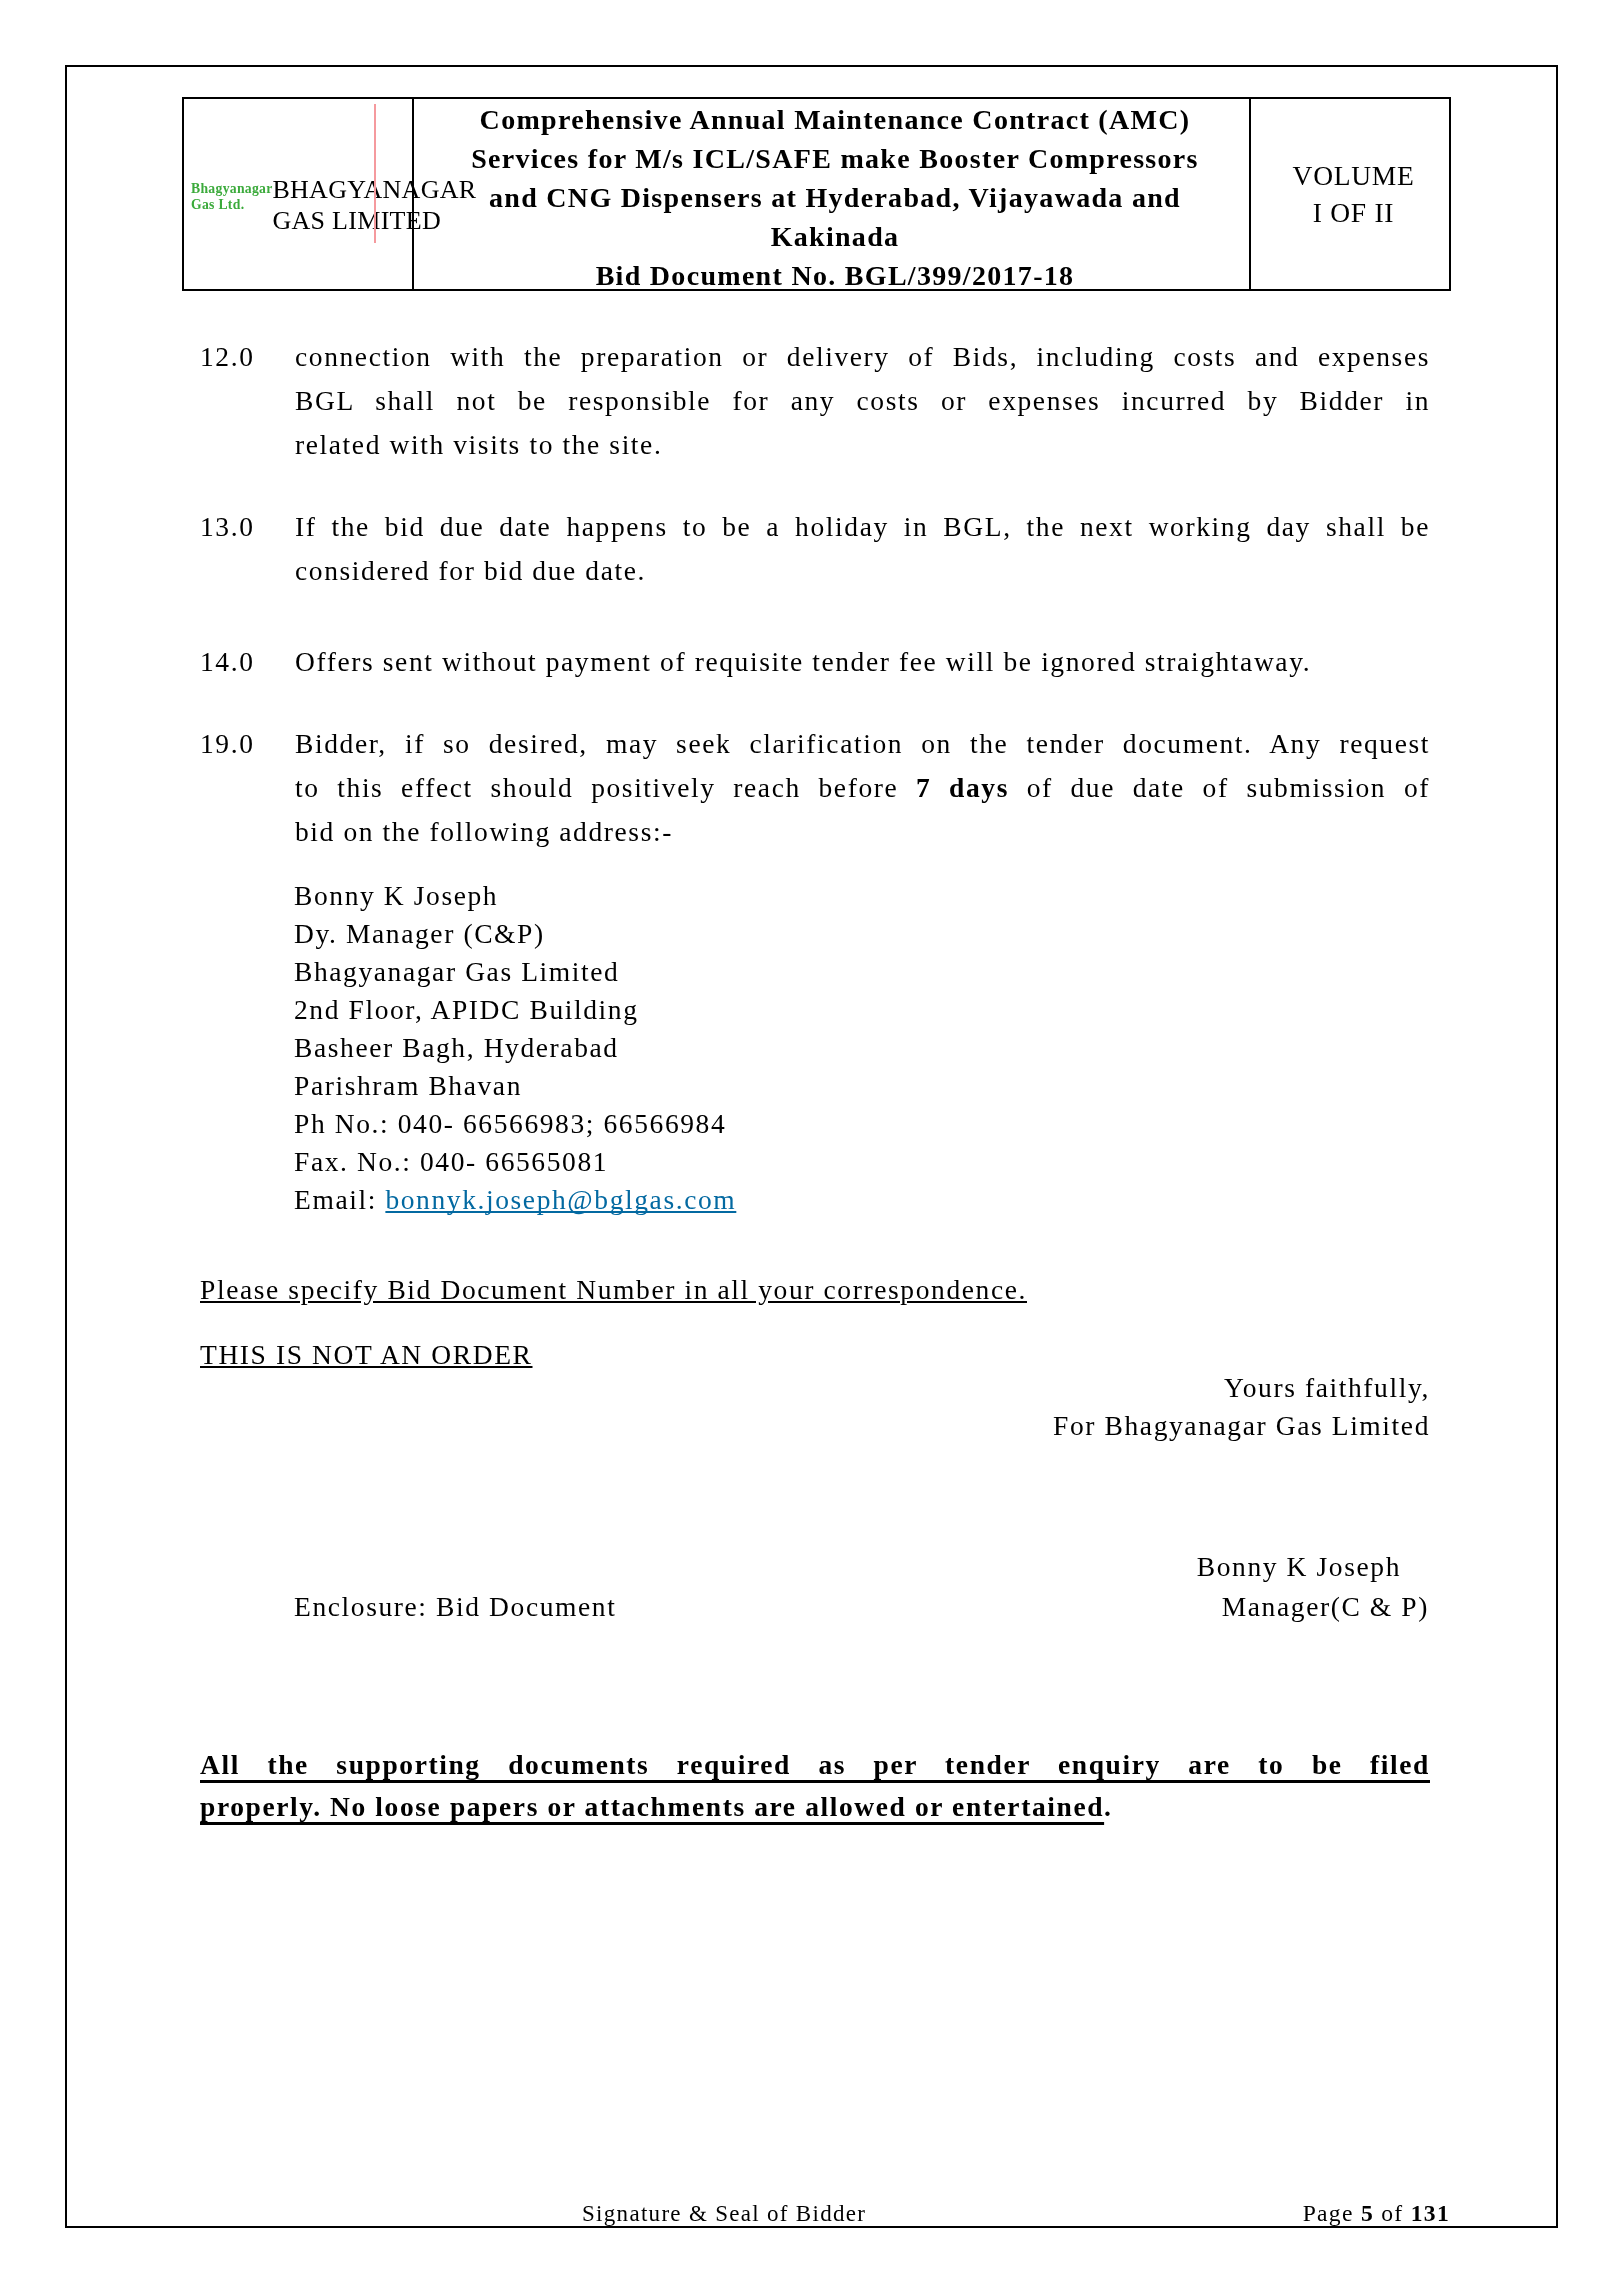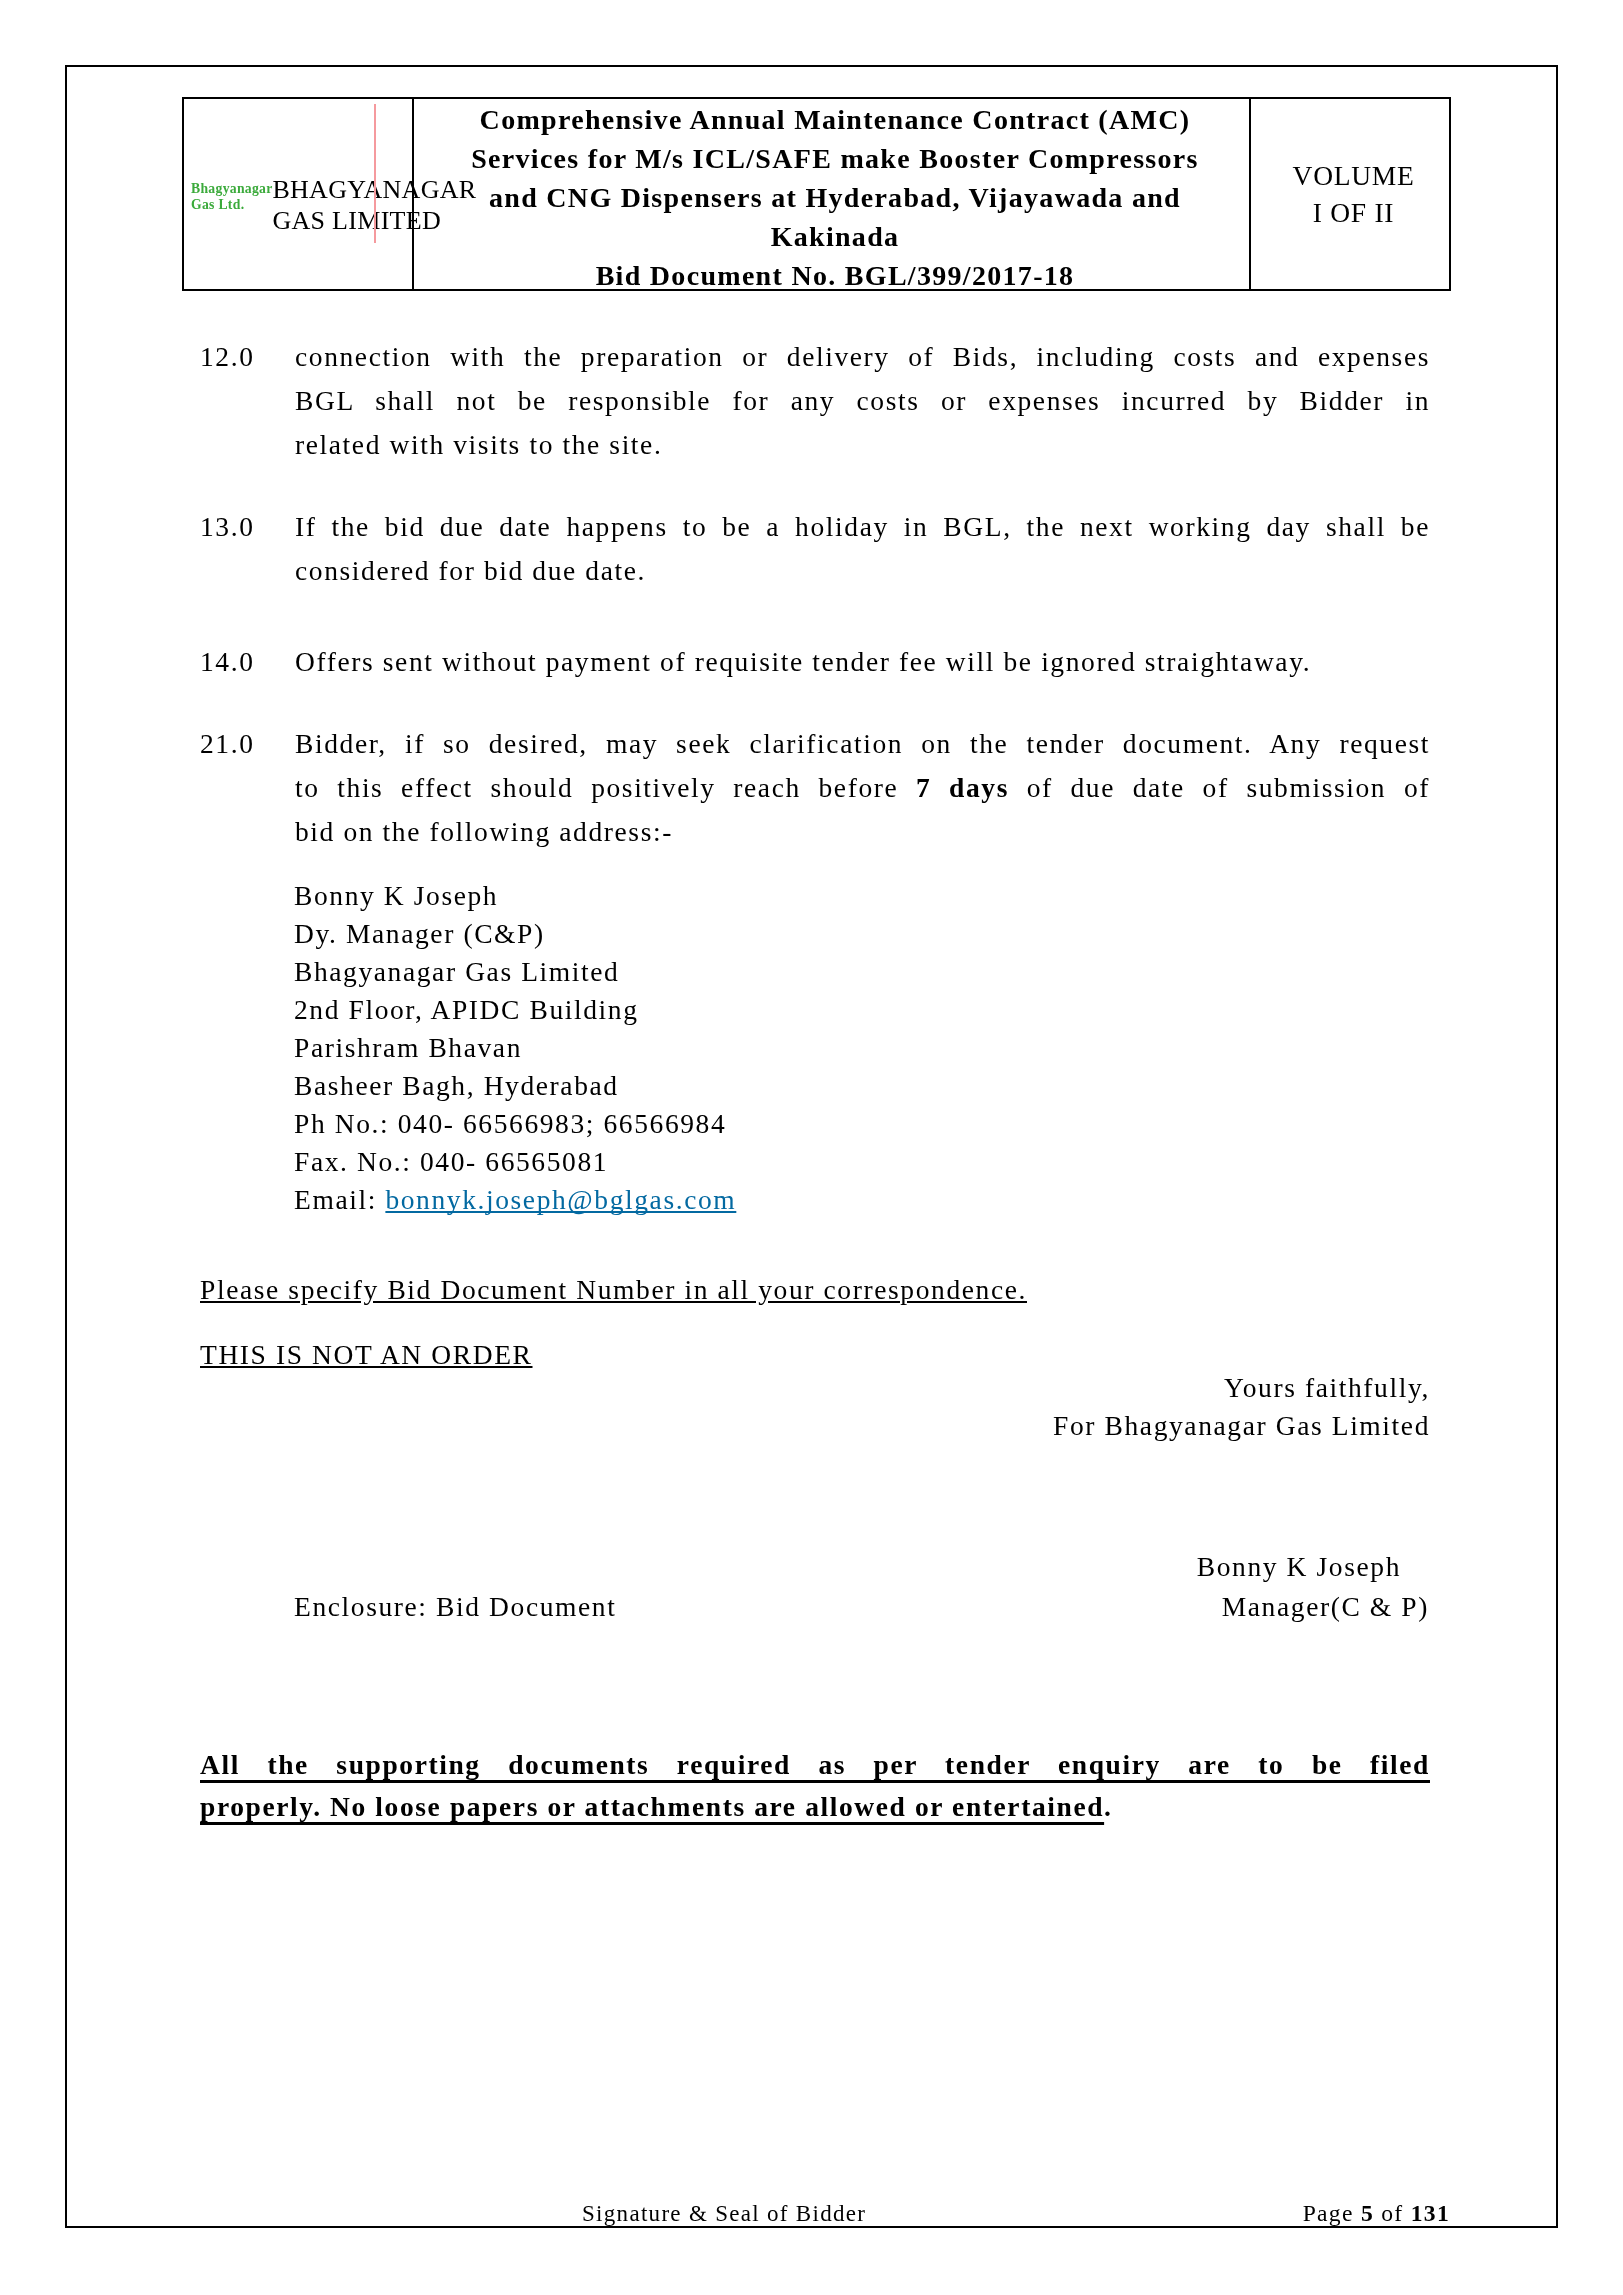--- a/index.html
+++ b/index.html
@@ -204,35 +204,35 @@
   </div>
 
   <div class="clause" style="top:640px;">
     <div class="cnum">14.0</div>
     <div class="ctext">
       <span class="pline">Offers sent without payment of requisite tender fee will be ignored straightaway.</span>
     </div>
   </div>
 
   <div class="clause" style="top:722px;">
-    <div class="cnum">21.0</div>
+    <div class="cnum">19.0</div>
     <div class="ctext">
       <span class="jline"><span>Bidder, if so desired, may seek clarification on the tender document. Any request</span></span>
       <span class="jline"><span>to this effect should positively reach before </span><span class="b">7 days</span><span> of due date of submission of</span></span>
       <span class="pline">bid on the following address:-</span>
     </div>
   </div>
 
   <div class="address-block">
     <div>Bonny K Joseph</div>
     <div>Dy. Manager (C&amp;P)</div>
     <div>Bhagyanagar Gas Limited</div>
     <div>2nd Floor, APIDC Building</div>
+    <div>Basheer Bagh, Hyderabad</div>
     <div>Parishram Bhavan</div>
-    <div>Basheer Bagh, Hyderabad</div>
     <div>Ph No.: 040- 66566983; 66566984</div>
     <div>Fax. No.: 040- 66565081</div>
     <div><span>Email: </span><a class="email-link">bonnyk.joseph@bglgas.com</a></div>
   </div>
 
   <div class="note-line" style="top:1271px;">Please specify Bid Document Number in all your correspondence.</div>
   <div class="note-line" style="top:1336px;">THIS IS NOT AN ORDER</div>
 
   <div class="signoff-block">
     <div>Yours faithfully,</div>

